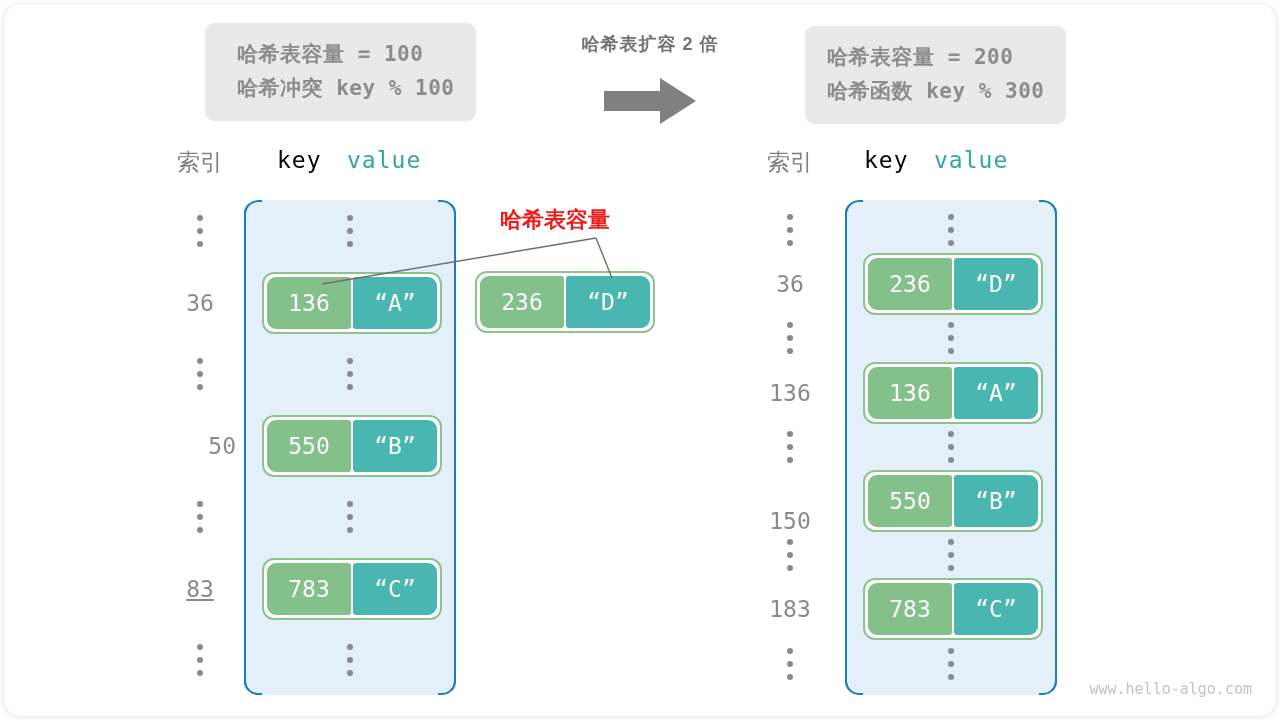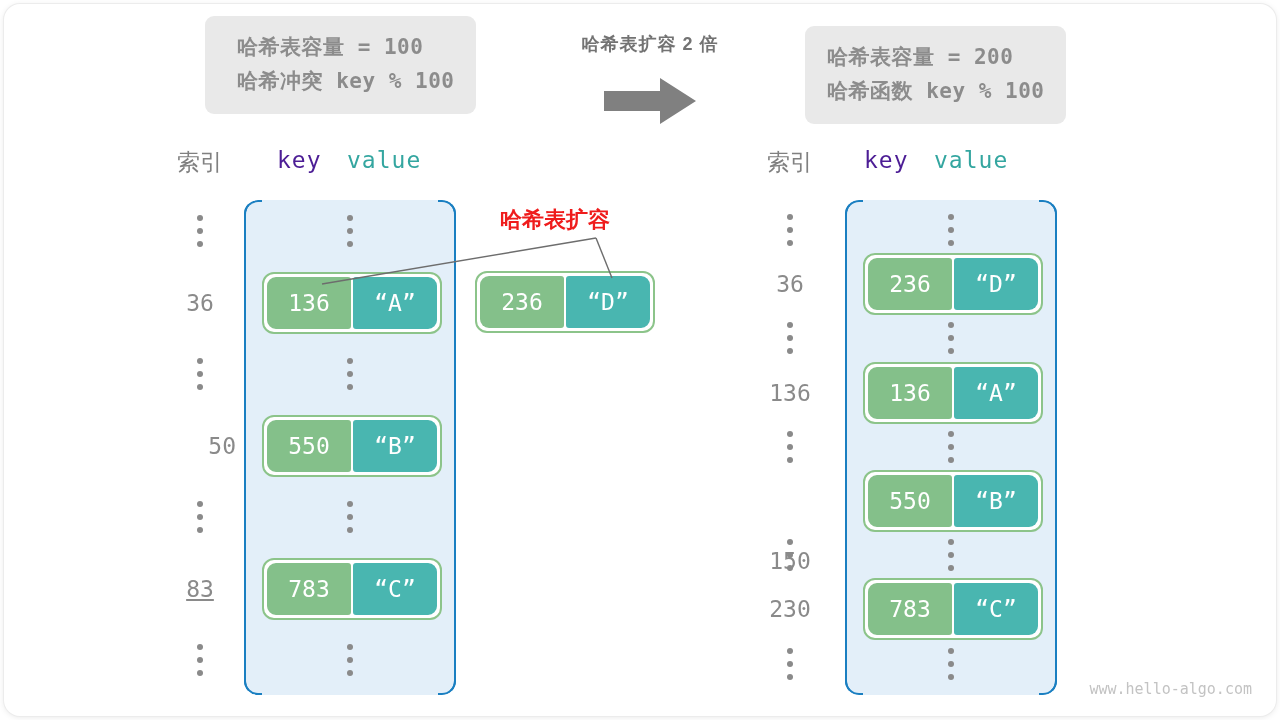--- a/index.html
+++ b/index.html
@@ -43,21 +43,21 @@
   }
   .info-line {
     font-family: "DejaVu Sans Mono", "Liberation Mono", monospace;
     font-size: 21px;
     font-weight: bold;
     color: #8c8c8c;
     letter-spacing: 0.5px;
     line-height: 34px;
     white-space: pre;
   }
-  #info-left  { left: 205px; top: 16px; padding-left: 32px; }
+  #info-left  { left: 205px; top: 23px; padding-left: 32px; }
   #info-right { left: 805px; top: 26px; }
 
   #expand-title {
     position: absolute;
     left: 500px;
     top: 32px;
     width: 300px;
     text-align: center;
     font-family: Liberation Sans, sans-serif;
     font-size: 18px;
@@ -84,21 +84,21 @@
     white-space: pre;
   }
   .head-index {
     font-family: "DejaVu Sans", "Liberation Sans", sans-serif;
     color: #808080;
   }
   .head-kv {
     font-family: "DejaVu Sans Mono", "Liberation Mono", monospace;
     letter-spacing: 1px;
   }
-  .head-key   { color: #4c1d95; }
+  .head-key   { color: #000000; }
   .head-value { color: #34a6a0; }
 
   
   .index-col {
     position: absolute;
     width: 72px;
   }
   .index-cell {
     position: absolute;
     width: 72px;
@@ -244,21 +244,21 @@
 
   <div id="expand-title">哈希表扩容 2 倍</div>
   <div id="arrow-wrap">
     <svg width="92" height="46" viewBox="0 0 92 46">
       <path d="M0 13 H56 V0 L92 23 L56 46 V33 H0 Z" fill="#808080"></path>
     </svg>
   </div>
 
   <div class="info-box" id="info-right">
     <div class="info-line">哈希表容量 = 200</div>
-    <div class="info-line">哈希函数 key % 100</div>
+    <div class="info-line">哈希函数 key % 300</div>
   </div>
 
   <div class="col-head head-index" style="left:164px; top:147px; width:72px; text-align:center;">索引</div>
   <div class="col-head head-kv head-key" style="left:277px; top:147px;">key</div>
   <div class="col-head head-kv head-value" style="left:347px; top:147px;">value</div>
 
   <div class="col-head head-index" style="left:754px; top:147px; width:72px; text-align:center;">索引</div>
   <div class="col-head head-kv head-key" style="left:864px; top:147px;">key</div>
   <div class="col-head head-kv head-value" style="left:934px; top:147px;">value</div>
 
@@ -328,47 +328,47 @@
         <div class="cell cell-key" style="width: 84px; height: 52px;">236</div>
         <div class="cell cell-value" style="width: 84px; height: 52px;">“D”</div>
       </div>
     </div>
 
   <svg id="collision-lines">
     <polyline points="330,282 590,238 570,248 600,290" fill="none" stroke="#6d6d6d" stroke-width="1.4" style="display:none"></polyline>
     <path d="M322 284 L596 238" stroke="#6d6d6d" stroke-width="1.4" fill="none"></path>
     <path d="M596 238 L612 278" stroke="#6d6d6d" stroke-width="1.4" fill="none"></path>
   </svg>
-  <div id="collision-label">哈希表扩容</div>
+  <div id="collision-label">哈希表容量</div>
 
   <div class="index-col" id="after-index-col" style="left:754px; top:0;">
       <div class="dots" style="left: 36px; top: 230px;">
         <i></i>
         <i></i>
         <i></i>
       </div>
       <div class="index-cell" style="top: 284.2px;">36</div>
       <div class="dots" style="left: 36px; top: 338.4px;">
         <i></i>
         <i></i>
         <i></i>
       </div>
       <div class="index-cell" style="top: 392.6px;">136</div>
       <div class="dots" style="left: 36px; top: 446.8px;">
         <i></i>
         <i></i>
         <i></i>
       </div>
-      <div class="index-cell" style="top: 521px; margin-top: 40px;">150</div>
+      <div class="index-cell" style="top: 521px;">150</div>
       <div class="dots" style="left: 36px; top: 555.2px;">
         <i></i>
         <i></i>
         <i></i>
       </div>
-      <div class="index-cell" style="top: 609.4px;">230</div>
+      <div class="index-cell" style="top: 609.4px;">183</div>
       <div class="dots" style="left: 36px; top: 663.6px;">
         <i></i>
         <i></i>
         <i></i>
       </div>
     </div>
   <div class="bucket" id="after-bucket" style="left:845px; top:200px; width:212px; height:495px;"></div>
   <div id="after-rows">
       <div class="dots" style="left: 951px; top: 230px;">
         <i></i>

